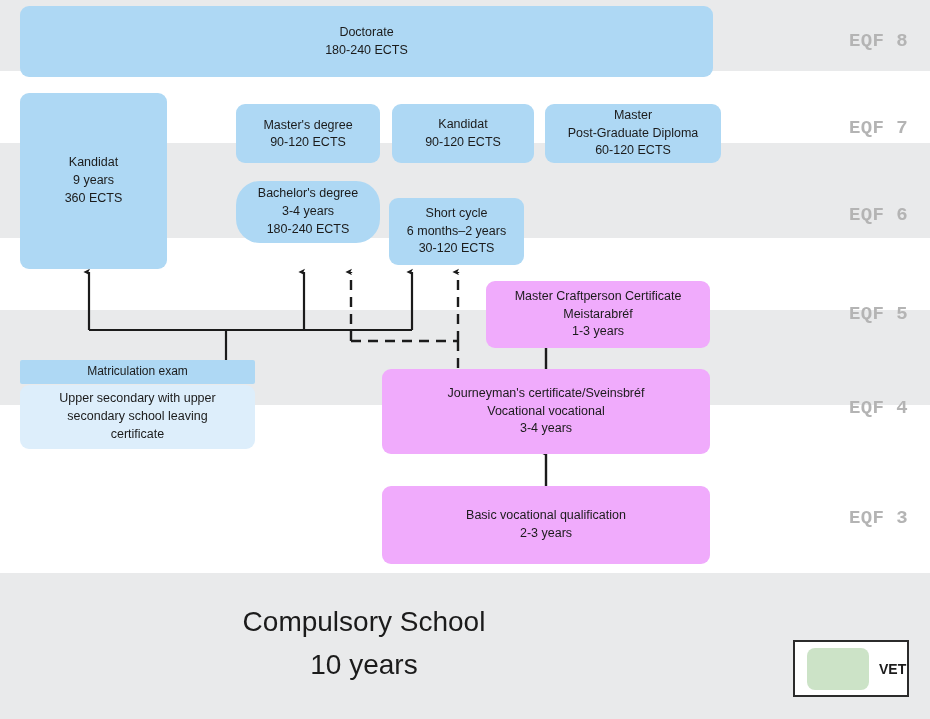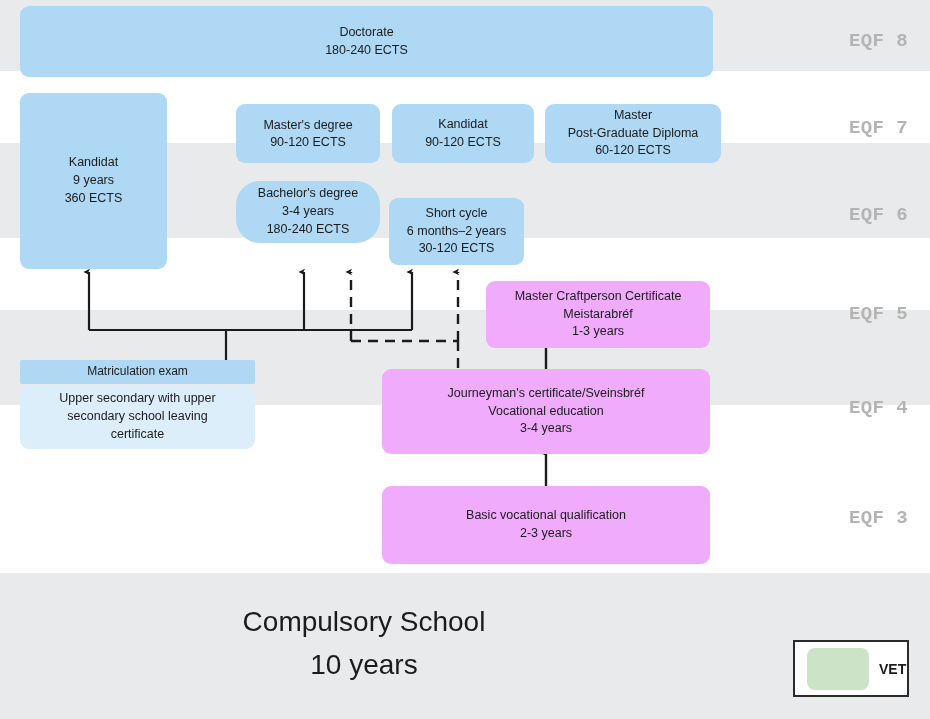--- a/index.html
+++ b/index.html
@@ -169,21 +169,21 @@
     <span class="lines">
       <span>Upper secondary with upper</span>
       <span>secondary school leaving</span>
       <span>certificate</span>
     </span>
   </div>
 
   <div class="box green" style="left:382px;top:369px;width:328px;height:85px;">
     <span class="lines">
       <span>Journeyman's certificate/Sveinsbréf</span>
-      <span>Vocational education</span>
+      <span>Vocational vocational</span>
       <span>3-4 years</span>
     </span>
   </div>
 
   <div class="box green" style="left:382px;top:486px;width:328px;height:78px;">
     <span class="lines">
       <span>Basic vocational qualification</span>
       <span>2-3 years</span>
     </span>
   </div>

